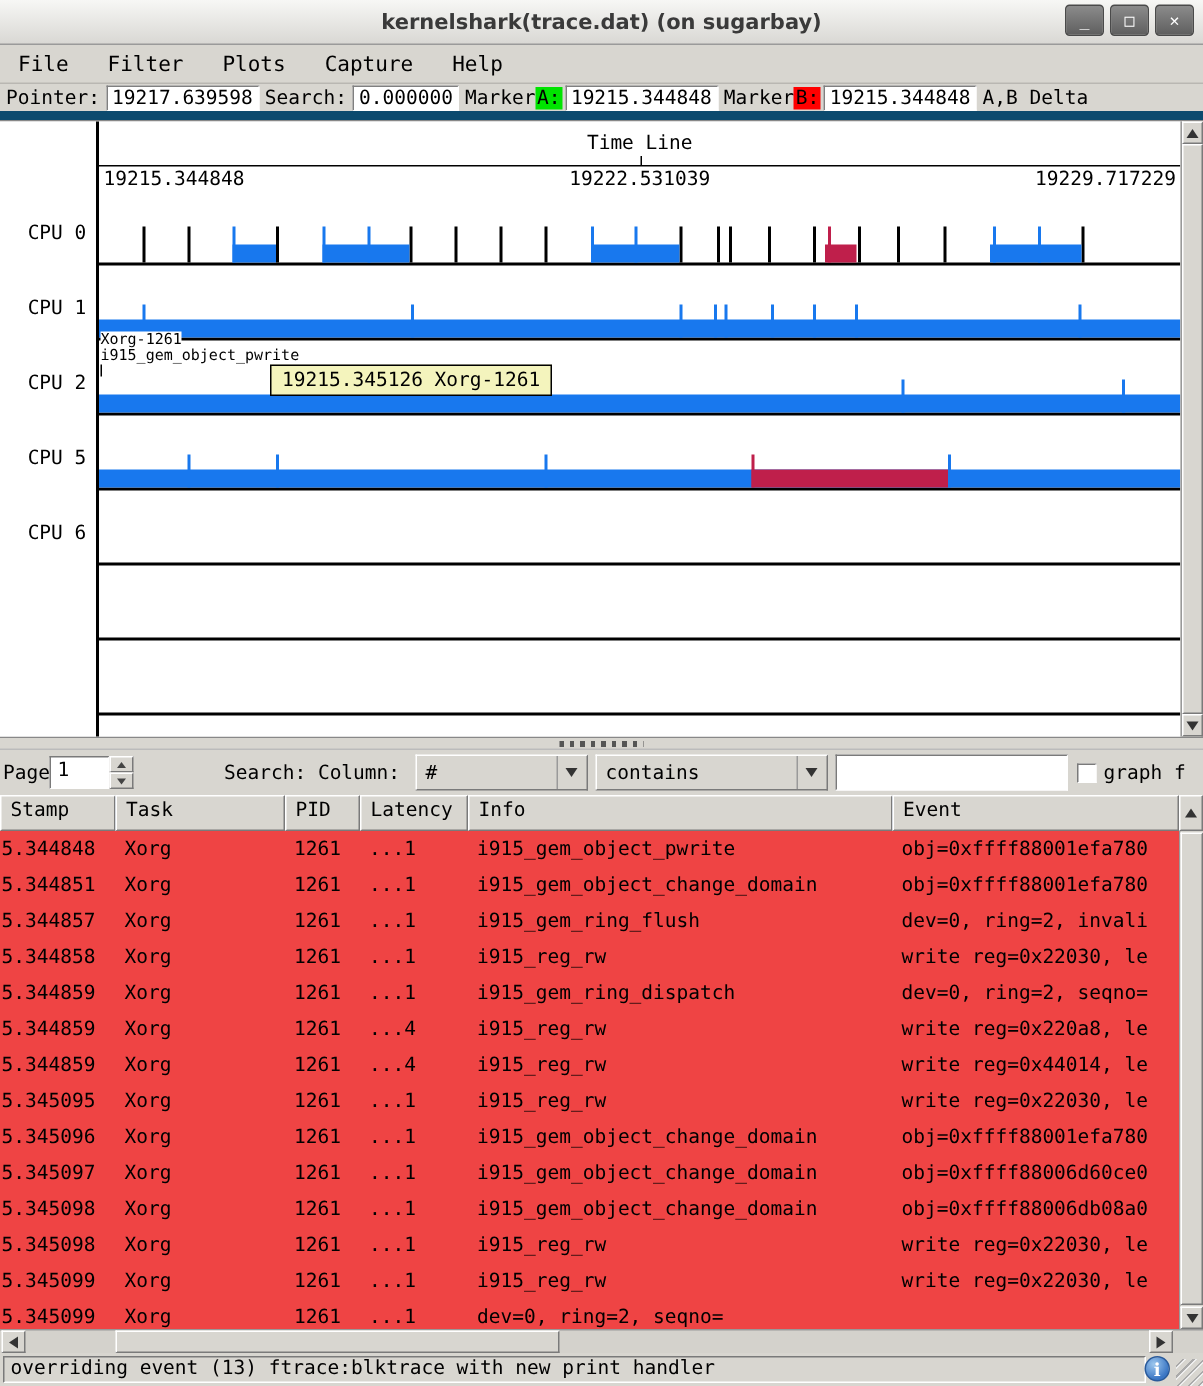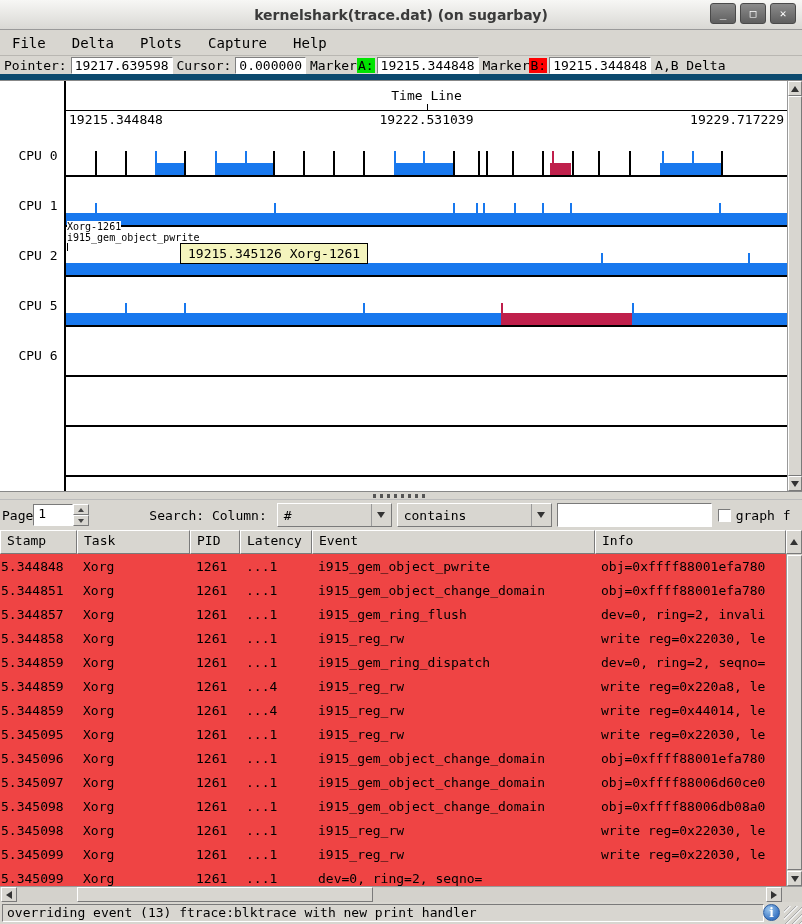--- a/index.html
+++ b/index.html
@@ -142,30 +142,30 @@
   <span class="title-text">kernelshark(trace.dat) (on sugarbay)</span>
   <div class="win-btns">
       <div class="win-btn">_</div>
       <div class="win-btn">□</div>
       <div class="win-btn">✕</div>
     </div>
 </div>
 
 <div class="menubar">
     <span class="menu-item">File</span>
-    <span class="menu-item">Delta</span>
+    <span class="menu-item">Filter</span>
     <span class="menu-item">Plots</span>
     <span class="menu-item">Capture</span>
     <span class="menu-item">Help</span>
   </div>
 
 <div class="infobar">
   <span class="lbl">Pointer:</span>
   <span class="valbox">19217.639598</span>
-  <span class="lbl">Cursor:</span>
+  <span class="lbl">Search:</span>
   <span class="valbox">0.000000</span>
   <span class="lbl" style="padding-right:0">Marker</span>
   <span class="mk-a">A:</span>
   <span class="valbox">19215.344848</span>
   <span class="lbl" style="padding-right:0">Marker</span>
   <span class="mk-b">B:</span>
   <span class="valbox">19215.344848</span>
   <span class="lbl">A,B Delta</span>
 </div>
 
@@ -299,22 +299,22 @@
   <div class="search-entry"></div>
   <div class="chk"></div>
   <span>graph f</span>
 </div>
 
 <div class="tbl-header">
   <div class="th">Stamp</div>
   <div class="th">Task</div>
   <div class="th">PID</div>
   <div class="th">Latency</div>
+  <div class="th">Info</div>
   <div class="th">Event</div>
-  <div class="th">Info</div>
   <div class="th-sb">
       <div class="tri-up"></div>
     </div>
 </div>
 <div class="tbl-body">
   <div class="tbl-rows" id="tbl-rows">
       <div class="trow">
         <div class="td td-stamp"><span>5.344848</span></div>
         <div class="td">Xorg</div>
         <div class="td">1261</div>

